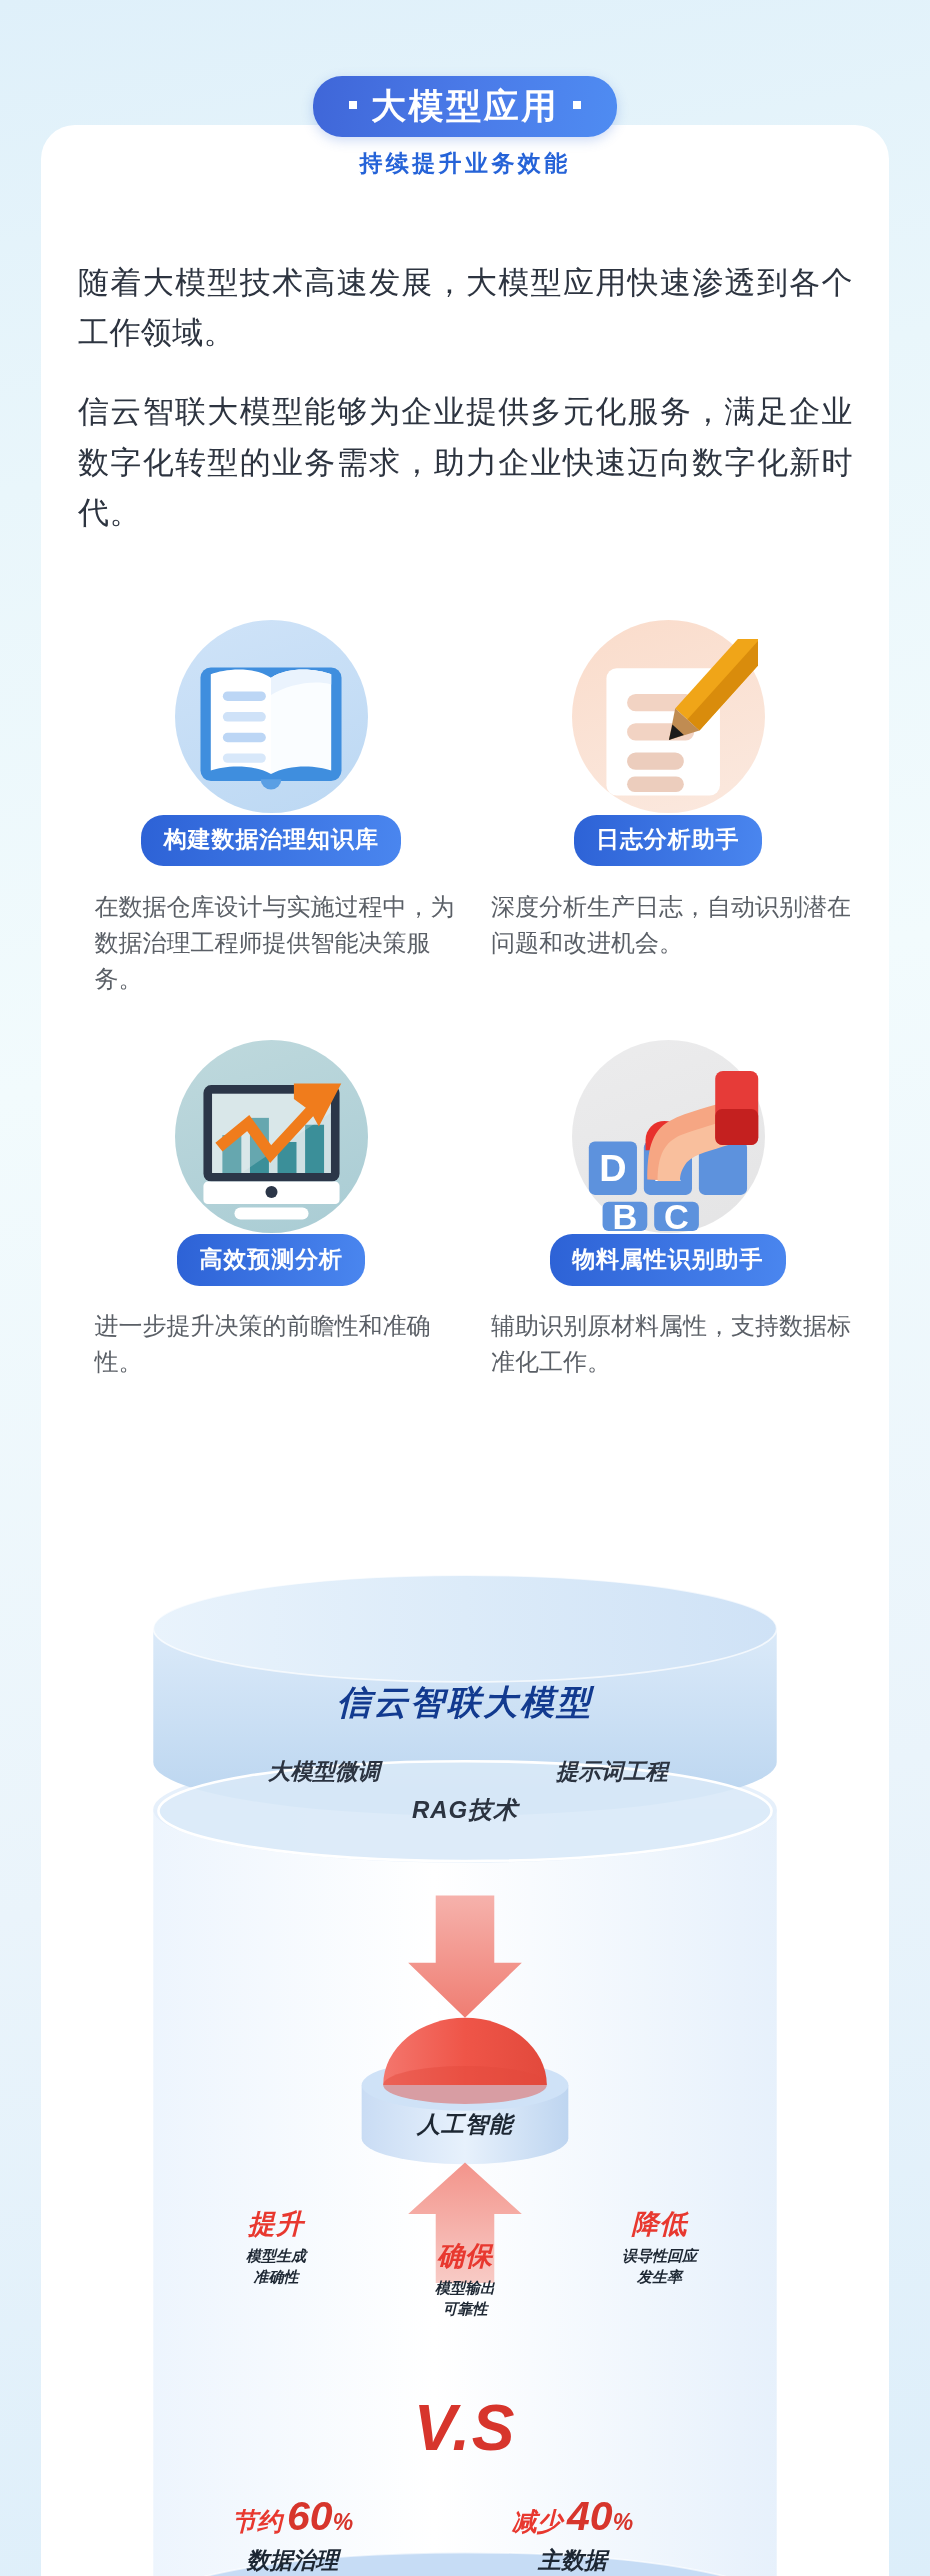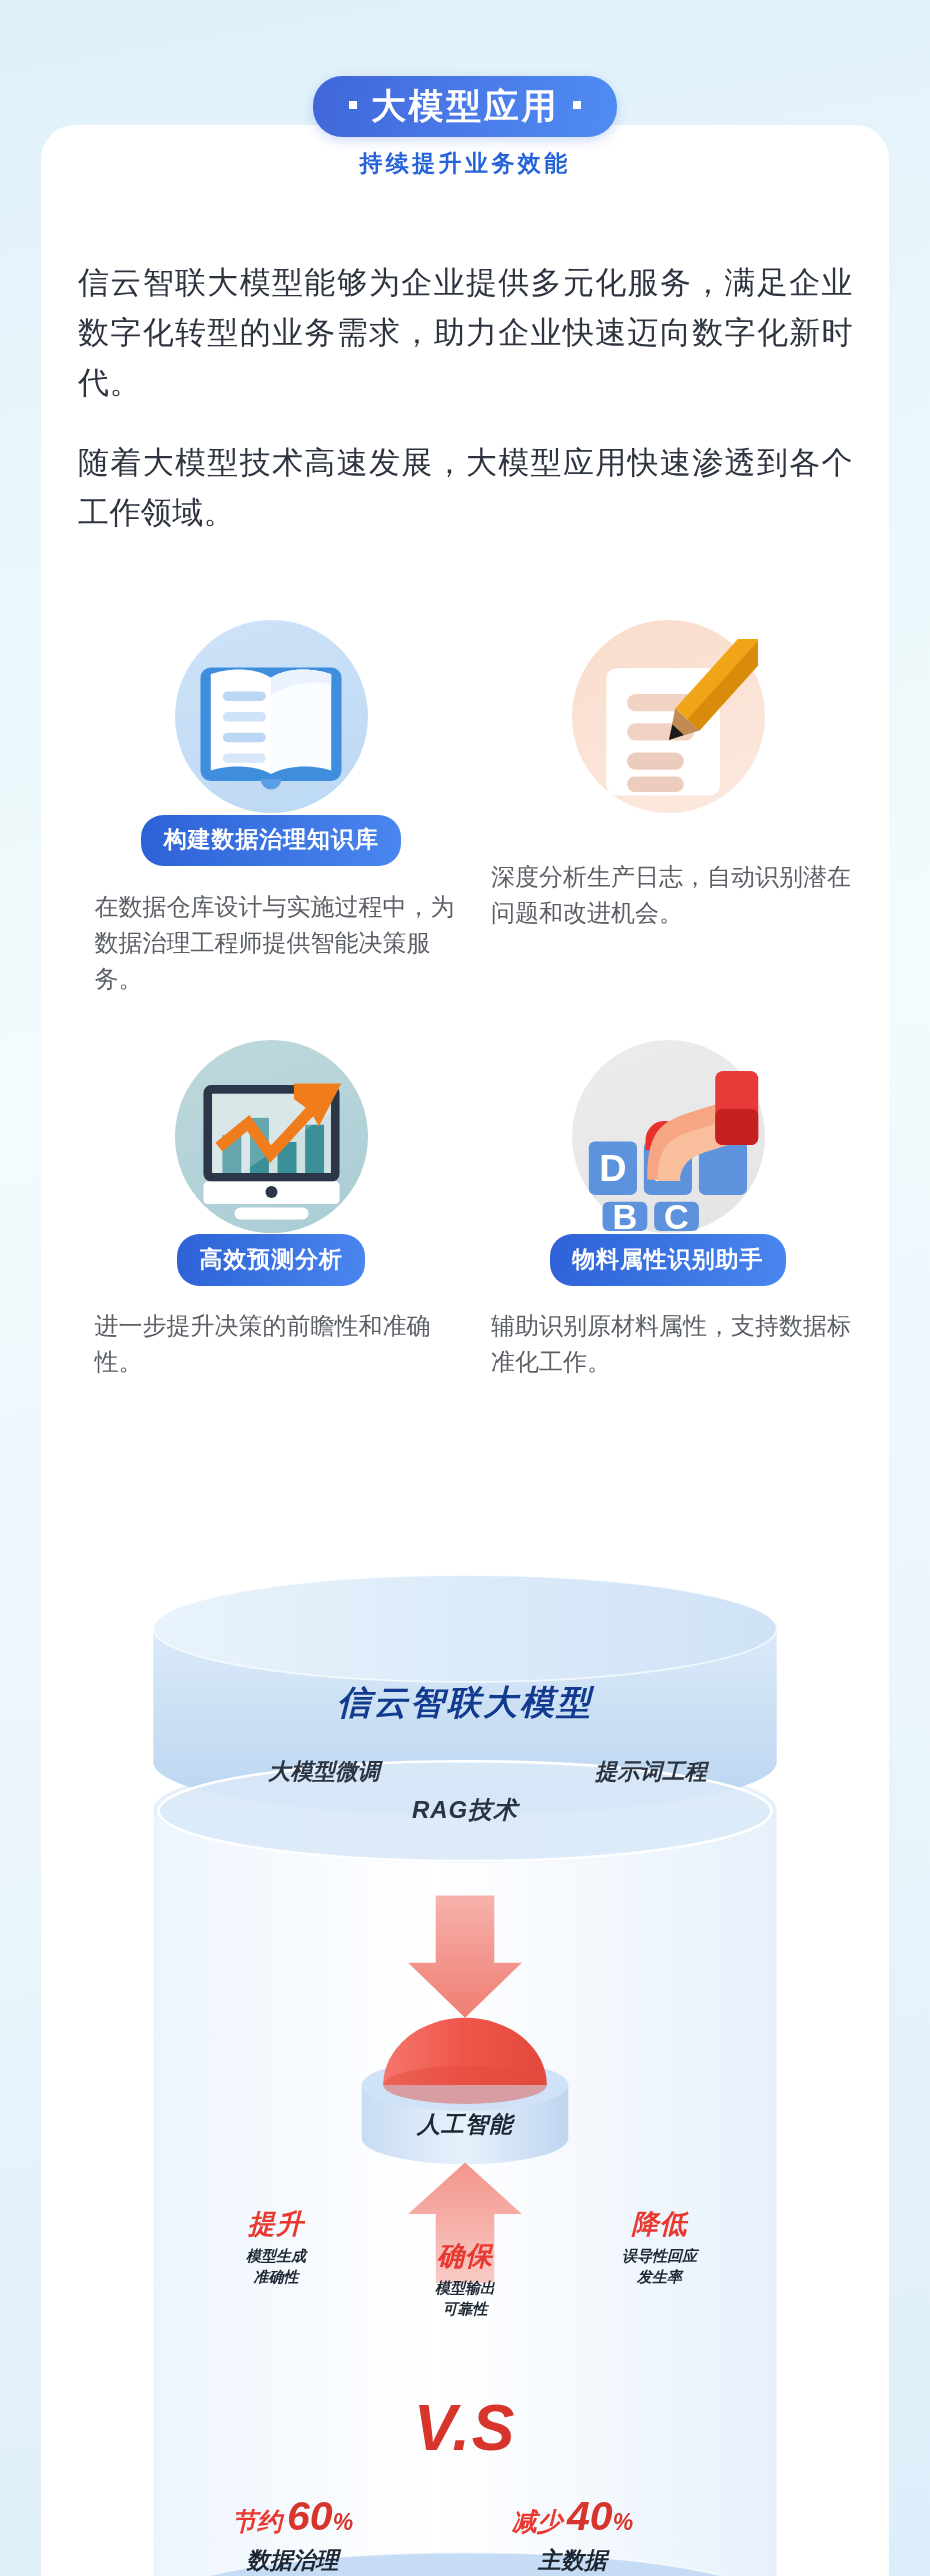--- a/index.html
+++ b/index.html
@@ -157,21 +157,21 @@
   
   .d-text { position: absolute; text-align: center; }
 
   .t-brand {
     top: 155px; left: 0; right: 0;
     color: #123a8f; font-size: 34px; font-weight: bold; letter-spacing: 2.6px;
   }
   .t-finetune { top: 231px; left: 229px; width: 190px;
     color: #2b3340; font-size: 22.4px; font-weight: bold; }
   .t-prompt { top: 231px; left: 517px; width: 190px;
-    color: #2b3340; font-size: 22.4px; font-weight: bold; text-align: right; }
+    color: #2b3340; font-size: 22.4px; font-weight: bold; }
   .t-rag { top: 269px; left: 0; right: 0;
     color: #2b3340; font-size: 24px; font-weight: bold; letter-spacing: 0.9px; }
 
   .t-core { top: 532px; left: 0; right: 0;
     color: #ffffff; font-size: 23px; font-weight: bold; letter-spacing: 1.7px; }
   .t-ai { top: 584px; left: 0; right: 0;
     color: #1d2733; font-size: 23px; font-weight: bold; letter-spacing: 0.9px; }
 
   .ben { position: absolute; text-align: center; }
   .ben .hd { font-size: 27px; font-weight: bold; color: #e8382f; letter-spacing: 0.9px; }
@@ -198,22 +198,22 @@
 <div class="sheet"></div>
 
 <div class="header">
   <div class="title-pill">
     <i class="dot-l"></i><span>大模型应用</span><i class="dot-r"></i>
   </div>
   <div class="subtitle">持续提升业务效能</div>
 </div>
 
 <div class="paras">
+  <p class="para">随着大模型技术高速发展，大模型应用快速渗透到各个工作领域。</p>
   <p class="para">信云智联大模型能够为企业提供多元化服务，满足企业数字化转型的业务需求，助力企业快速迈向数字化新时代。</p>
-  <p class="para">随着大模型技术高速发展，大模型应用快速渗透到各个工作领域。</p>
 </div>
 
 <div class="features">
 
   <div class="feature">
     <div class="fe-art">
       <div class="circle c-blue"></div>
       <svg class="fe-svg" width="172" height="164" viewBox="0 0 200 190">
         <rect x="18" y="28" width="164" height="132" rx="12" fill="#3f8ede"></rect>
         <path d="M100 40 C78 26 46 30 30 36 L30 148 C46 142 78 140 100 152 Z" fill="#ffffff"></path>
@@ -243,20 +243,23 @@
         <rect x="58" y="160" width="66" height="18" rx="9" fill="#eccdbd"></rect>
         <g transform="rotate(42 130 90)">
           <rect x="112" y="-34" width="38" height="128" fill="#f0a518"></rect>
           <rect x="131" y="-34" width="19" height="128" fill="#d98c0c"></rect>
           <rect x="112" y="-58" width="38" height="26" rx="6" fill="#5a3a21"></rect>
           <rect x="131" y="-58" width="19" height="26" rx="4" fill="#4a2d17"></rect>
           <path d="M112 94 L131 126 L150 94 Z" fill="#c08c52"></path>
           <path d="M131 126 L122 110 L140 110 Z" fill="#1b1b1b"></path>
         </g>
       </svg>
+    </div>
+    <div class="fe-label">
+      <span>日志分析助手</span>
     </div>
     <div class="fe-desc">深度分析生产日志，自动识别潜在问题和改进机会。</div>
   </div>
 
   <div class="feature">
     <div class="fe-art">
       <div class="circle c-teal"></div>
       <svg class="fe-svg" width="181" height="168" viewBox="0 0 210 195">
         <rect x="26" y="28" width="158" height="112" rx="9" fill="#2b3648"></rect>
         <rect x="36" y="38" width="138" height="92" fill="#cfe0e3"></rect>

